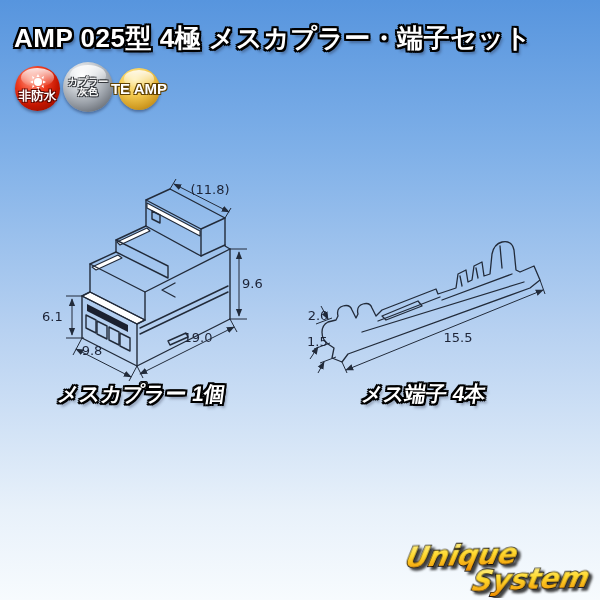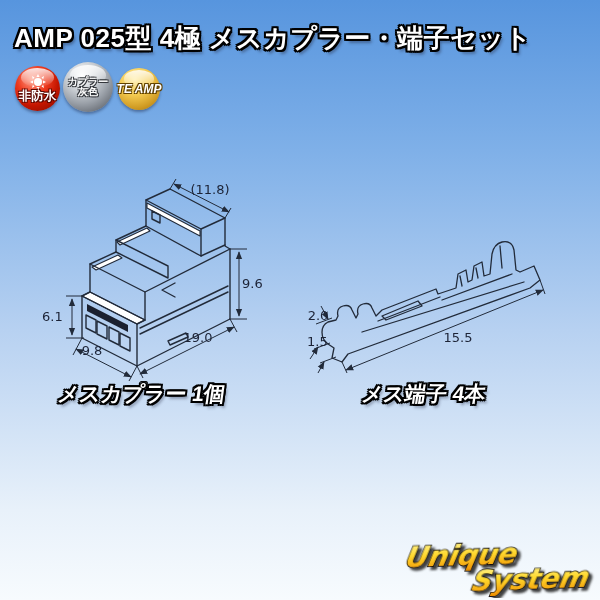--- a/index.html
+++ b/index.html
@@ -24,22 +24,22 @@
   #badge-coupler-color{left:63px;top:62px;width:50px;height:50px;
      background:radial-gradient(circle at 38% 28%,#ffffff 0%,#cfd3d8 30%,#9aa0a8 58%,#5f646c 88%,#4a4e55 100%);}
   #badge-brand{left:118px;top:68px;width:42px;height:42px;
      background:radial-gradient(circle at 40% 28%,#ffec9f 0%,#f3c94f 40%,#cf9a22 72%,#96660a 100%);}
   .badge-label{position:relative;z-index:2;color:#fff;font-weight:bold;line-height:1.05;
      text-align:center;white-space:nowrap;}
   #badge-waterproof .badge-label{font-size:12.5px;
      text-shadow:-1px -1px 0 #5a0800,1px -1px 0 #5a0800,-1px 1px 0 #5a0800,1px 1px 0 #5a0800;}
   #badge-coupler-color .badge-label{font-size:10px;
      text-shadow:-1px -1px 0 #33363b,1px -1px 0 #33363b,-1px 1px 0 #33363b,1px 1px 0 #33363b;}
-  #badge-brand .badge-label{font-size:12px;
-     text-shadow:-1px -1px 0 #5f4000,1px -1px 0 #5f4000,-1px 1px 0 #5f4000,1px 1px 0 #5f4000;font-style:italic;}
+  #badge-brand .badge-label{font-size:15px;
+     text-shadow:-1px -1px 0 #5f4000,1px -1px 0 #5f4000,-1px 1px 0 #5f4000,1px 1px 0 #5f4000;}
   svg text{font-family:"DejaVu Sans","Liberation Sans",sans-serif;}
   .dimtxt{font-size:13px;fill:#1c2336;}
 </style>
 </head>
 <body>
 
 <div class="abs outlined" id="title">AMP 025型 4極 メスカプラー・端子セット</div>
 
 <div class="badge" id="badge-waterproof">
   <svg width="20" height="16" viewBox="0 0 20 16" style="position:relative;z-index:2;">

